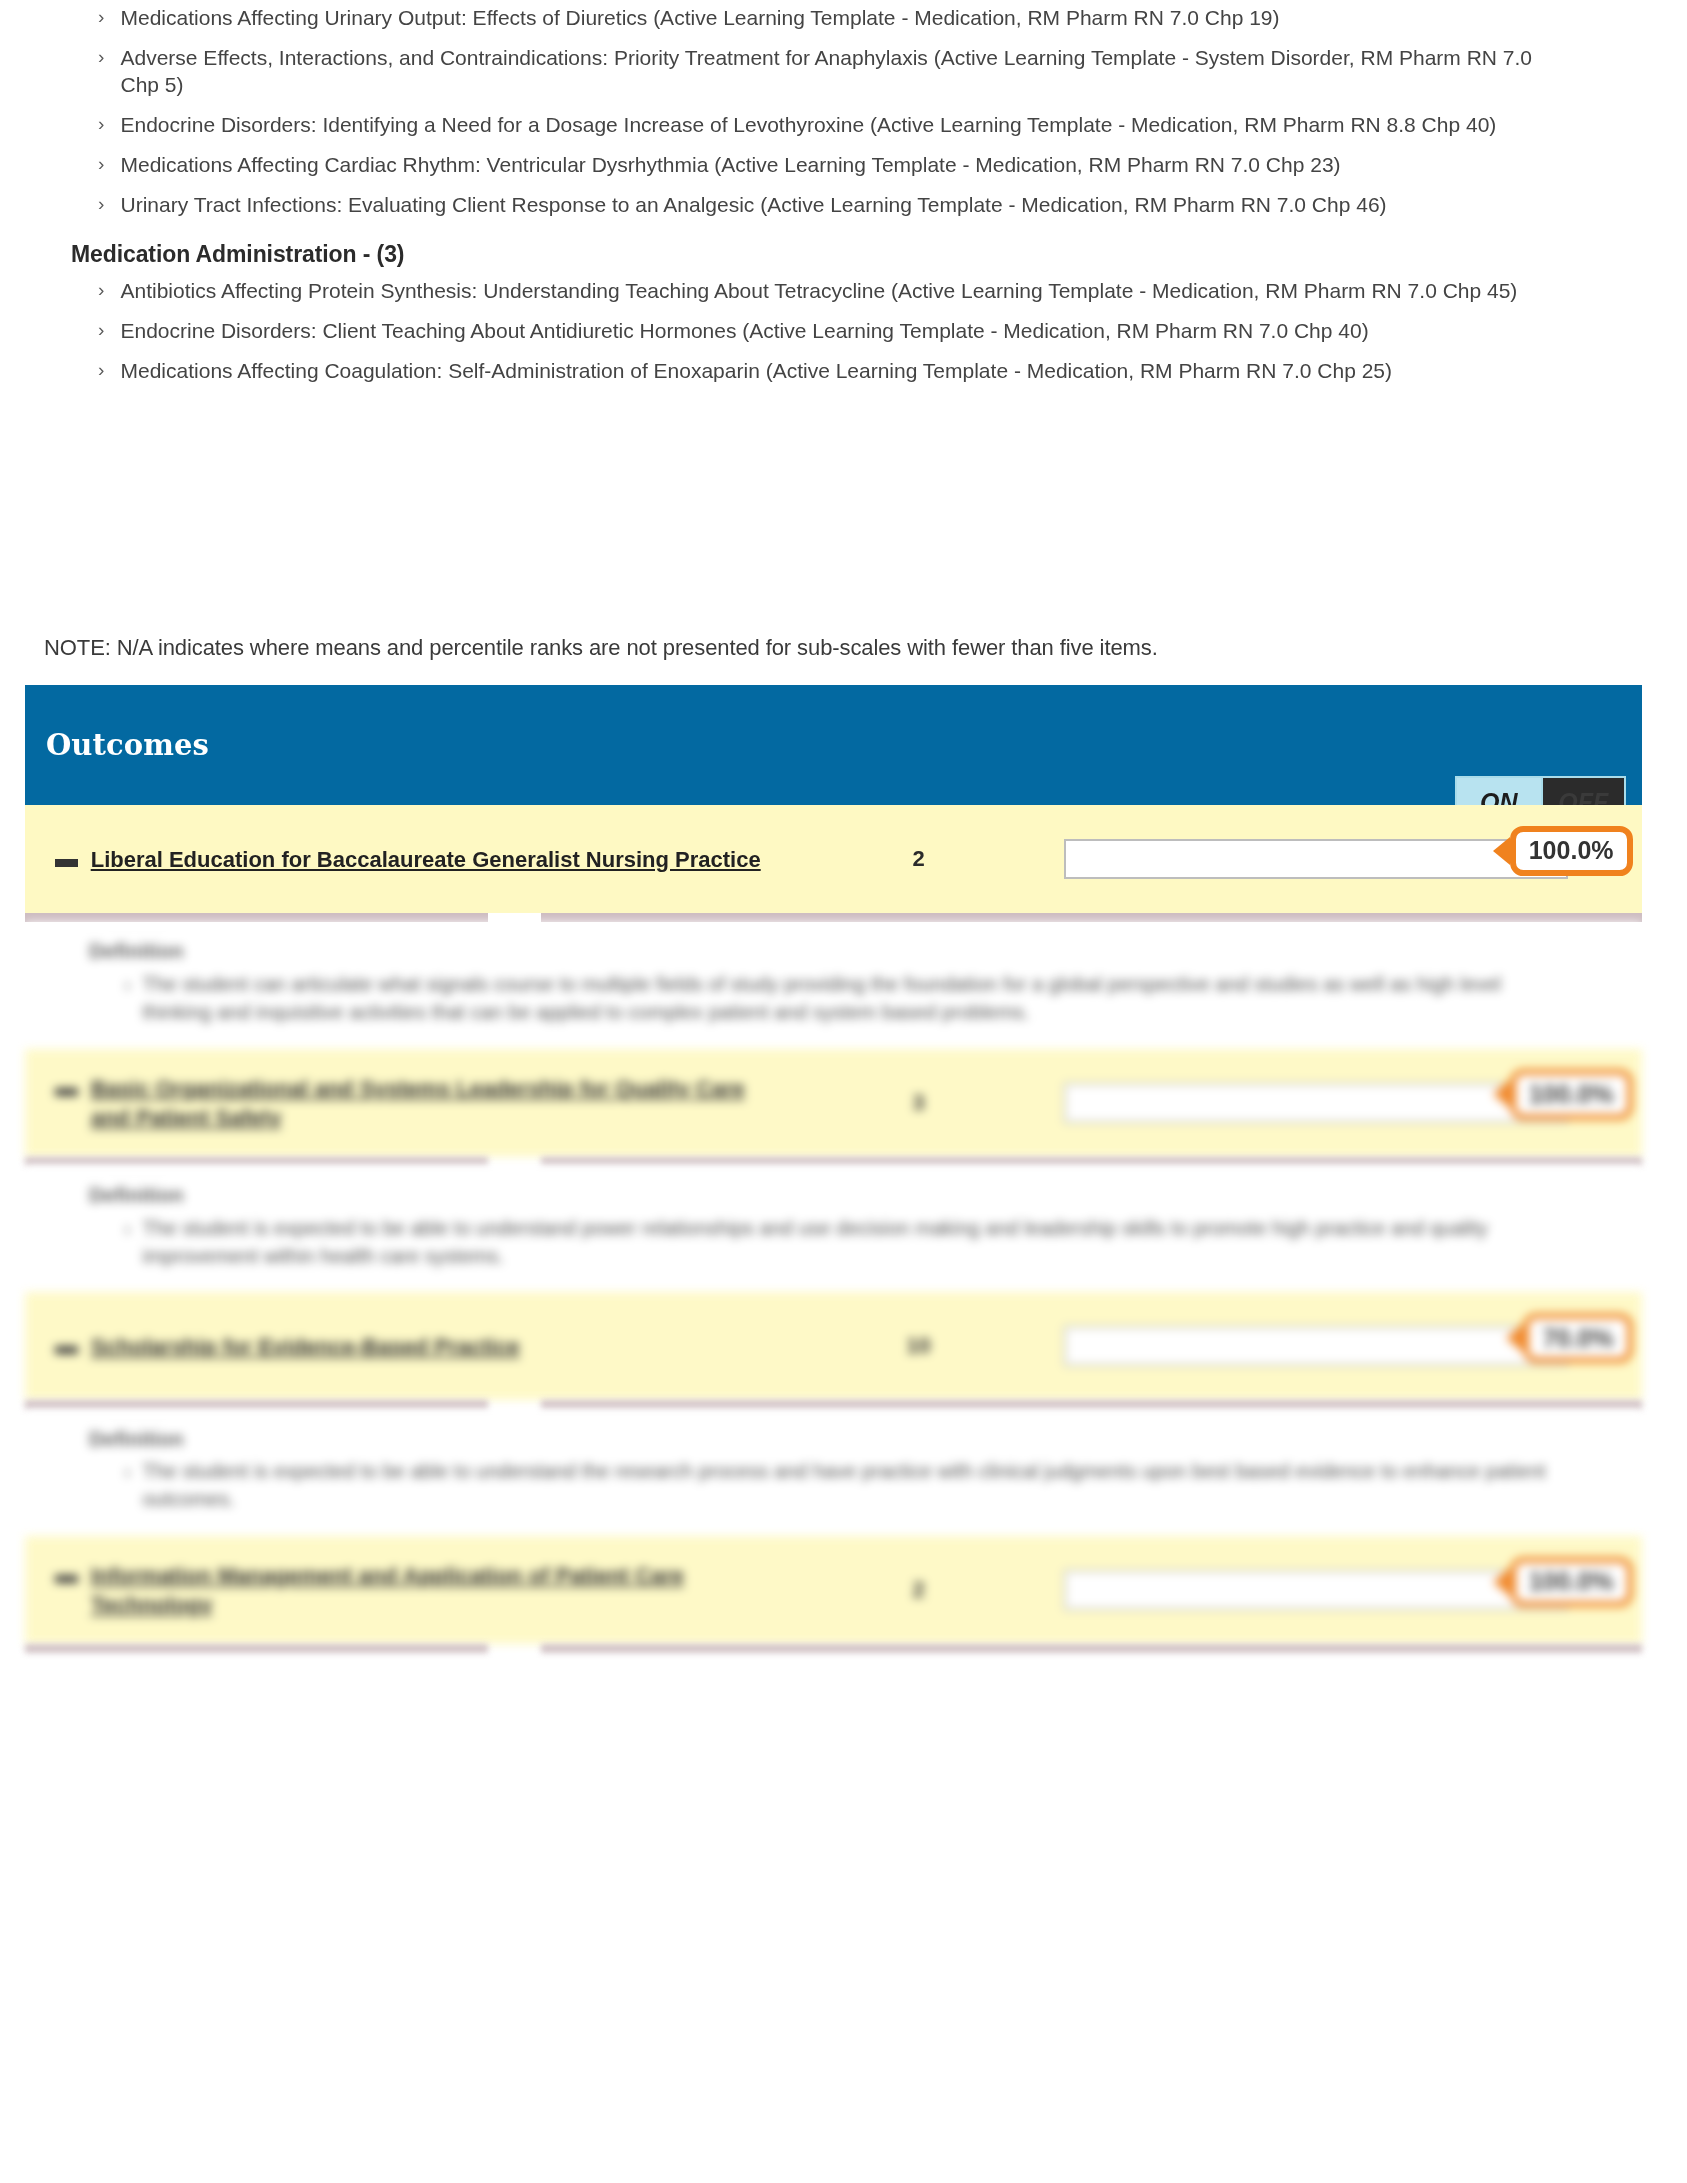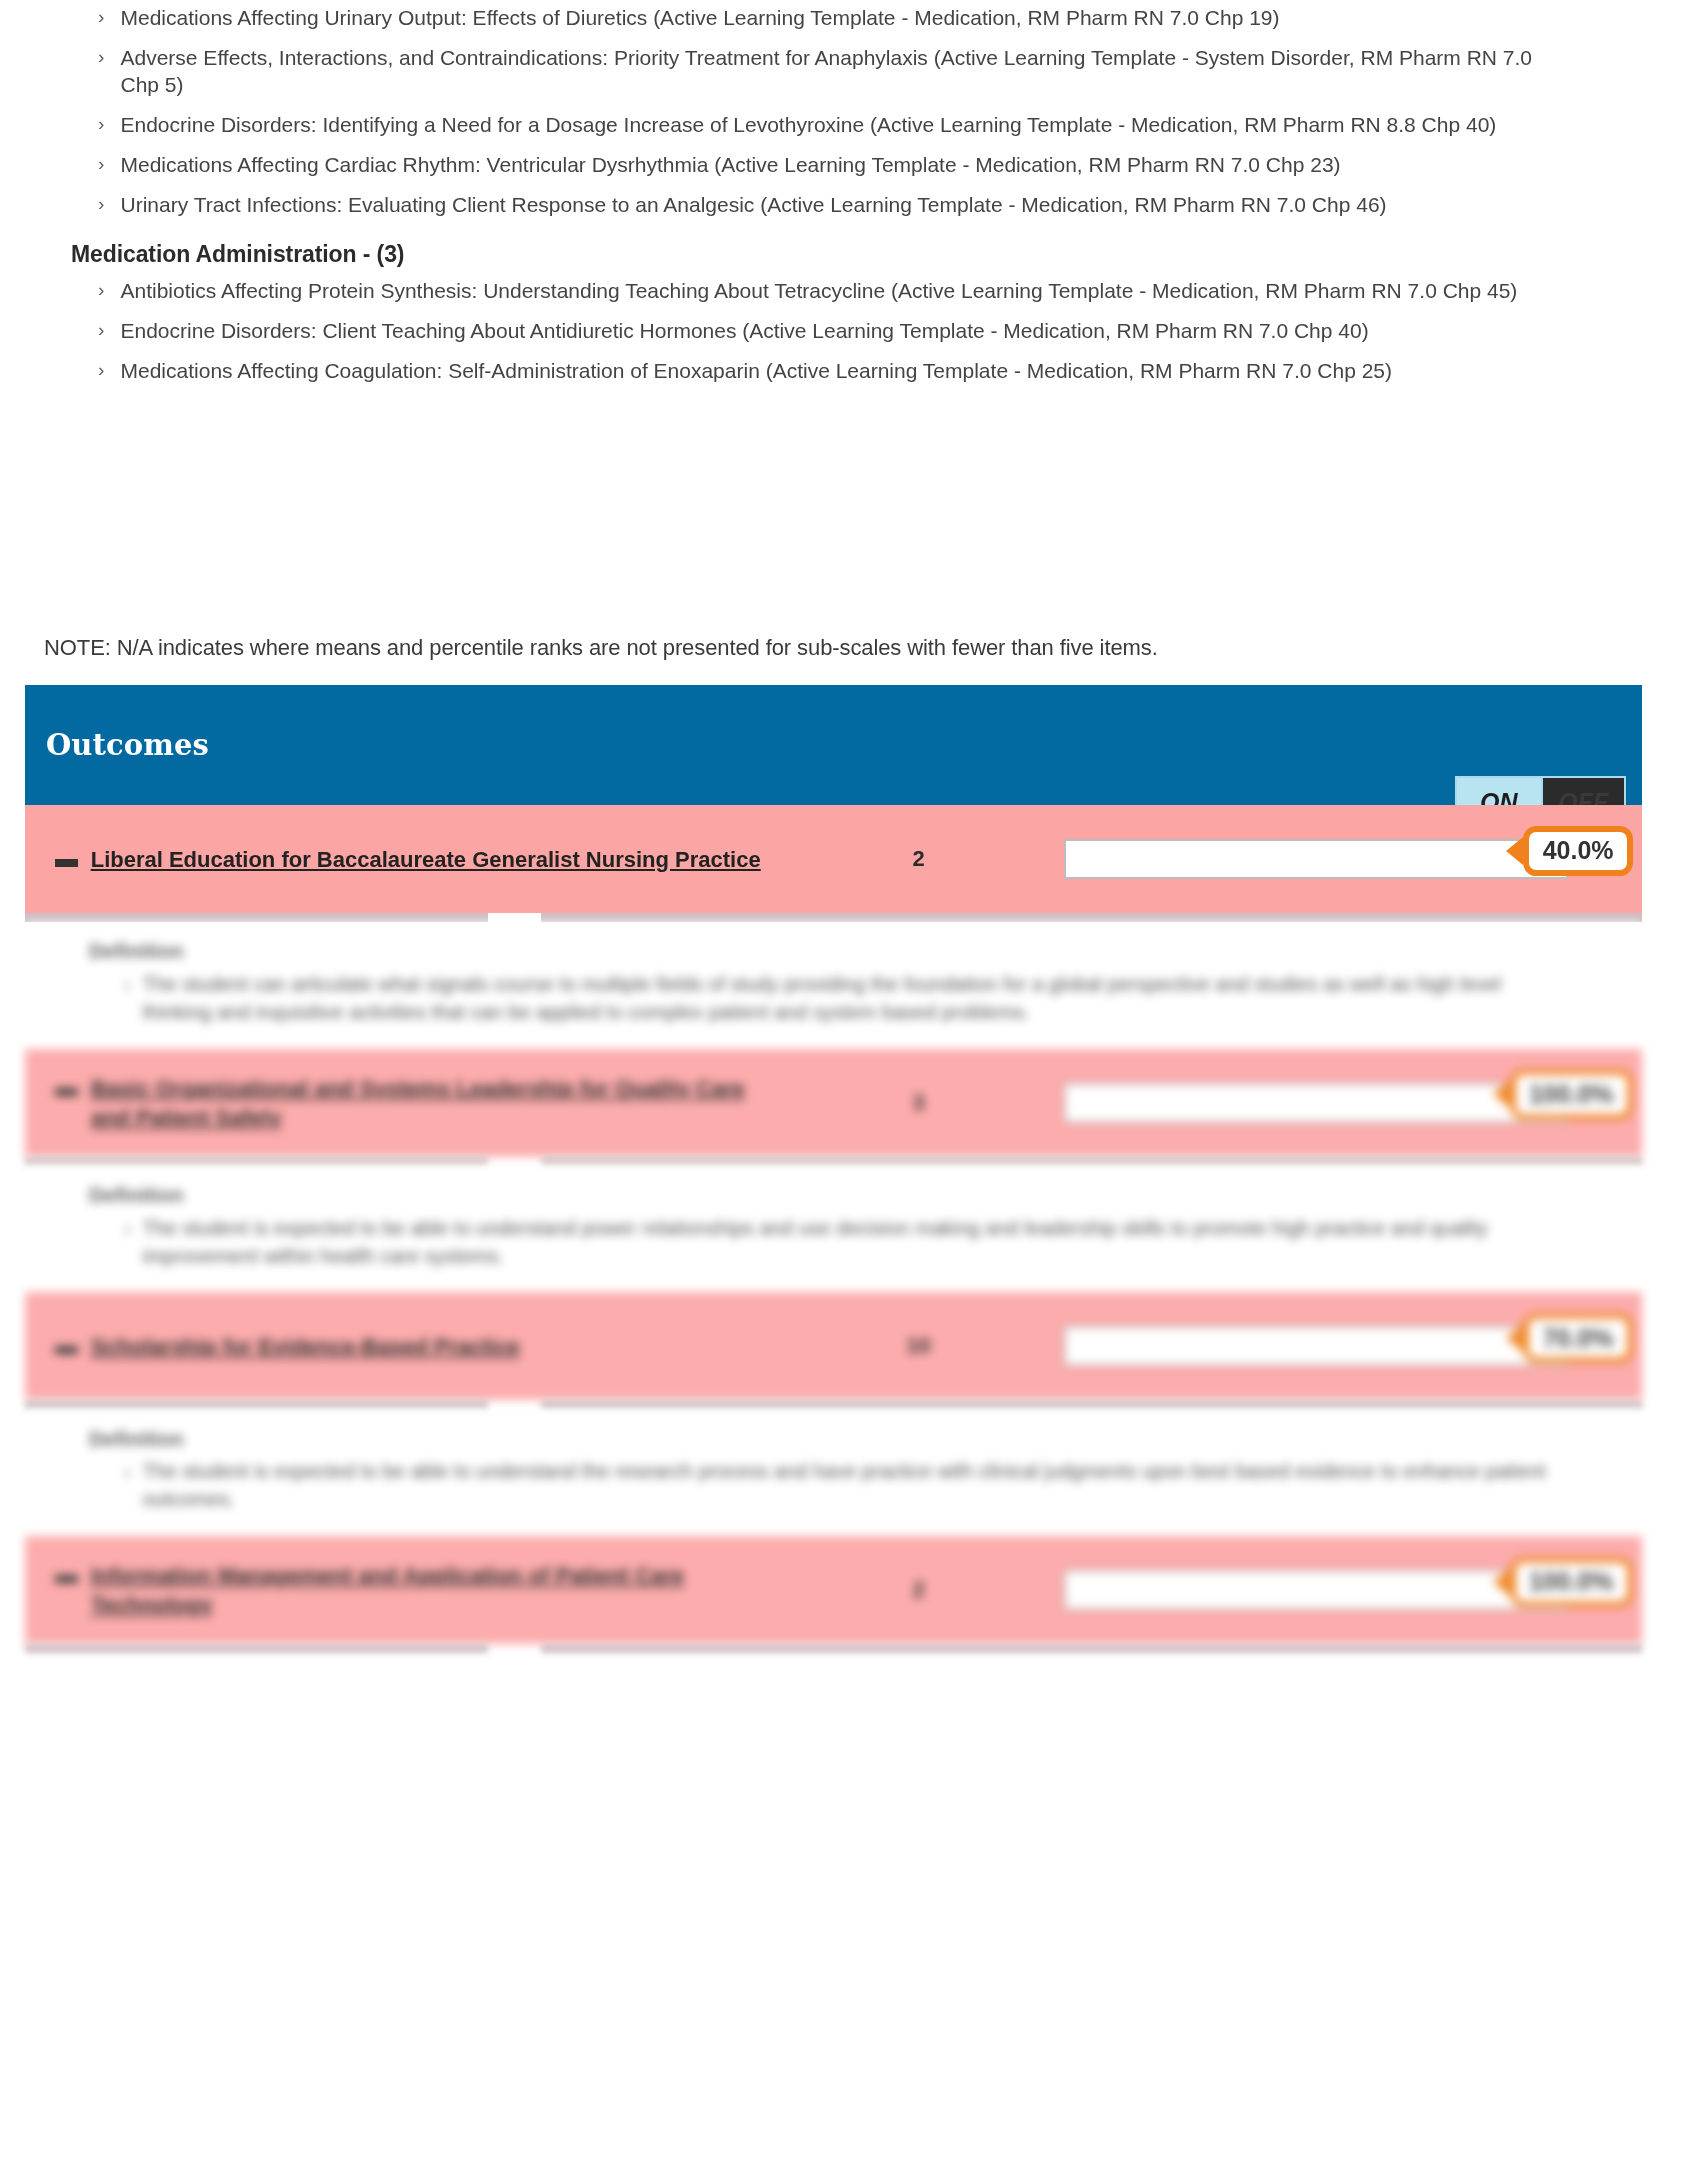--- a/index.html
+++ b/index.html
@@ -169,21 +169,21 @@
     left: 516px;
     top: 0;
     right: 0;
     height: 9.3px;
     background: #cdbcc1;
   }
 
   
   .row {
     position: relative;
-    background: #fca5a5;
+    background: #fef9c3;
     min-height: 79px;
     display: flex;
     align-items: center;
     padding: 14.6px 0;
   }
   .row-name {
     width: 761px;
     padding-left: 30px;
     box-sizing: border-box;
     display: flex;
@@ -355,21 +355,21 @@
 
 
   <div class="row">
     <div class="row-name">
       <span class="minus-icon"></span>
       <span class="row-label">Liberal Education for Baccalaureate Generalist Nursing Practice</span>
     </div>
     <div class="row-items">2</div>
     <div class="row-score">
       <div class="score-bar"></div>
-      <div class="score-badge">40.0%</div>
+      <div class="score-badge">100.0%</div>
     </div>
   </div>
   <div class="divider">
     <span class="seg-a"></span>
     <span class="seg-b"></span>
   </div>
 
   <div class="definition blurred">
     <div class="def-label">Definition</div>
     <div class="def-body">

